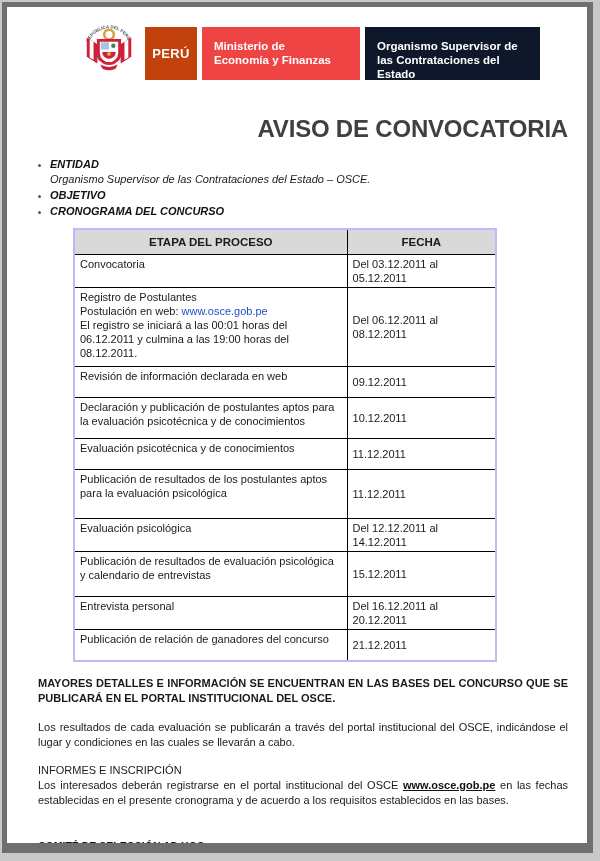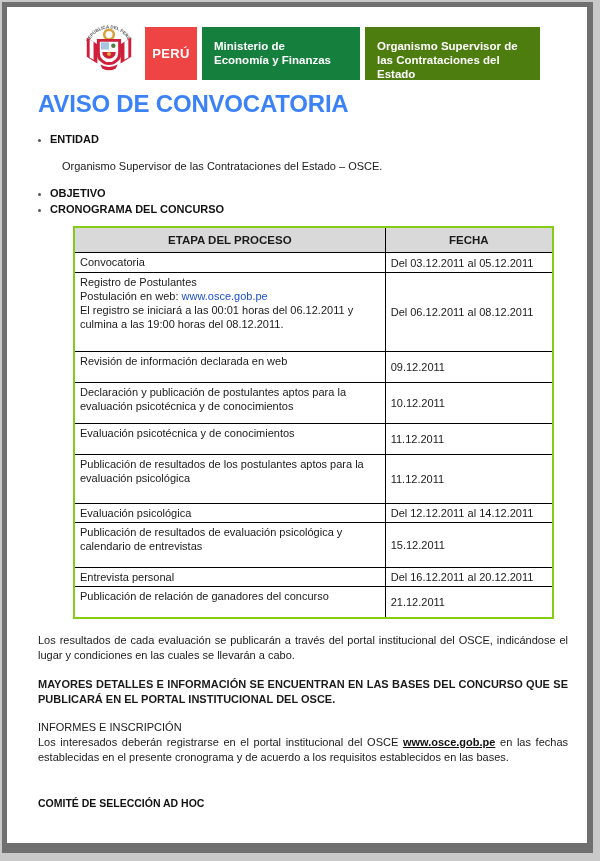--- a/index.html
+++ b/index.html
@@ -6,42 +6,42 @@
   body{font-family:"Liberation Sans",sans-serif;color:#1a1a1a;}
   .frame{position:relative;width:600px;height:861px;background:#c9c9c9;overflow:hidden;}
   .page{position:absolute;left:2px;top:2px;width:591px;height:851px;box-sizing:border-box;
         background:#fff;border:5px solid #6f6f6f;border-bottom-width:10px;border-right-width:6px;overflow:hidden;}
   .content{padding:8px 19px 0 31px;}
 
   
   .header{display:flex;align-items:flex-start;margin:4px 0 0 42px;height:68px;}
   .emblem{width:58px;height:64px;margin-top:0;}
   .hbox{box-sizing:border-box;height:53px;margin-top:8px;color:#fff;font-weight:bold;}
-  .brandbox{width:52px;margin-left:7px;background:#ef4444;display:flex;align-items:center;justify-content:center;
+  .brandbox{width:52px;margin-left:7px;background:#c2410c;display:flex;align-items:center;justify-content:center;
             font-size:13px;letter-spacing:.3px;}
-  .darkbox{width:158px;margin-left:5px;background:#15803d;font-size:11.5px;line-height:14px;
+  .darkbox{width:158px;margin-left:5px;background:#ef4444;font-size:11.5px;line-height:14px;
            padding:12px 0 0 12px;}
-  .graybox{width:175px;margin-left:5px;background:#4d7c0f;font-size:11.5px;line-height:14px;
+  .graybox{width:175px;margin-left:5px;background:#0f172a;font-size:11.5px;line-height:14px;
            padding:12px 0 0 12px;}
   .hbox span{display:block;}
 
   
-  .title{margin-top:3px;text-align:left;font-size:24px;font-weight:bold;color:#3b82f6;letter-spacing:-.2px;}
+  .title{margin-top:28px;text-align:right;font-size:24px;font-weight:bold;color:#404040;letter-spacing:-.2px;}
 
   
-  .sections{margin-top:14px;font-size:11px;line-height:15px;}
+  .sections{margin-top:14px;font-size:11px;line-height:15px;font-style:italic;}
   .li{position:relative;padding-left:12px;margin-bottom:1px;}
   .li::before{content:"";position:absolute;left:0px;top:7px;width:3px;height:3px;background:#555;border-radius:50%;}
   .li h3{margin:0;font-size:11px;font-weight:bold;color:#111;}
-  .li p{margin:12px;}
+  .li p{margin:0;}
   .justify{text-align:justify;}
 
   
-  table.cron{border-collapse:collapse;margin:9px 0 0 35px;width:481px;font-size:11px;line-height:14px;
-             border:2px solid #84cc16;}
+  table.cron{border-collapse:collapse;margin:9px 0 0 35px;width:424px;font-size:11px;line-height:14px;
+             border:2px solid #c4b5fd;}
   table.cron th,table.cron td{border:1px solid #000;padding:2px 5px;}
   table.cron th{background:#d9d9d9;font-size:11.5px;height:20px;text-align:center;}
   td.etapa{width:288px;vertical-align:top;}
   td.fecha{width:150px;vertical-align:middle;}
   tbody tr:nth-child(1) td{height:15px;}
   tbody tr:nth-child(2) td{height:74px;border-radius:7px;}
   tbody tr:nth-child(3) td{height:26px;}
   tbody tr:nth-child(4) td{height:36px;}
   tbody tr:nth-child(5) td{height:26px;}
   tbody tr:nth-child(6) td{height:44px;}
@@ -164,23 +164,23 @@
             <td class="etapa">Entrevista personal</td>
             <td class="fecha">Del 16.12.2011 al 20.12.2011</td>
           </tr>
           <tr>
             <td class="etapa">Publicación de relación de ganadores del concurso</td>
             <td class="fecha">21.12.2011</td>
           </tr>
         </tbody>
       </table>
 
+      <p class="fpar justify bold">MAYORES DETALLES E INFORMACIÓN SE ENCUENTRAN EN LAS BASES DEL CONCURSO QUE SE PUBLICARÁ EN EL PORTAL INSTITUCIONAL DEL OSCE.</p>
+
       <p class="fpar justify">Los resultados de cada evaluación se publicarán a través del portal institucional del OSCE, indicándose el lugar y condiciones en las cuales se llevarán a cabo.</p>
-
-      <p class="fpar justify bold">MAYORES DETALLES E INFORMACIÓN SE ENCUENTRAN EN LAS BASES DEL CONCURSO QUE SE PUBLICARÁ EN EL PORTAL INSTITUCIONAL DEL OSCE.</p>
 
       <p class="informes-head">INFORMES E INSCRIPCIÓN</p>
       <p class="informes-body justify"><span> Los interesados deberán registrarse en el portal institucional del OSCE </span><a class="blacklink">www.osce.gob.pe</a><span> en las fechas establecidas en el presente cronograma y de acuerdo a los requisitos establecidos en las bases.</span></p>
 
       <div class="committee">COMITÉ DE SELECCIÓN AD HOC</div>
 
     </div>
   </div>
 </div>
 

